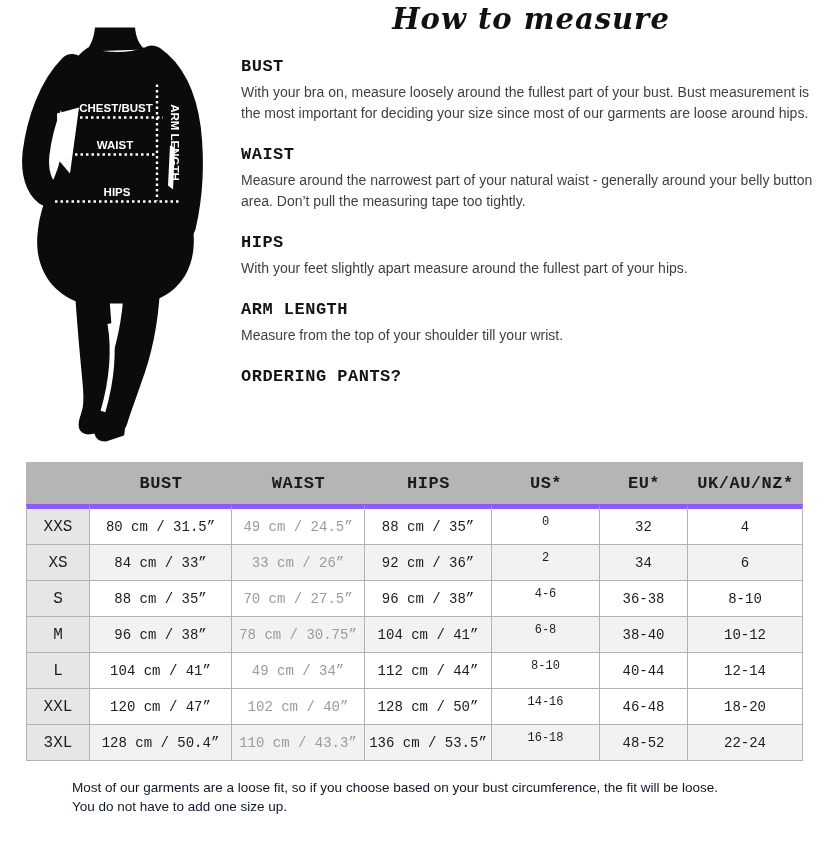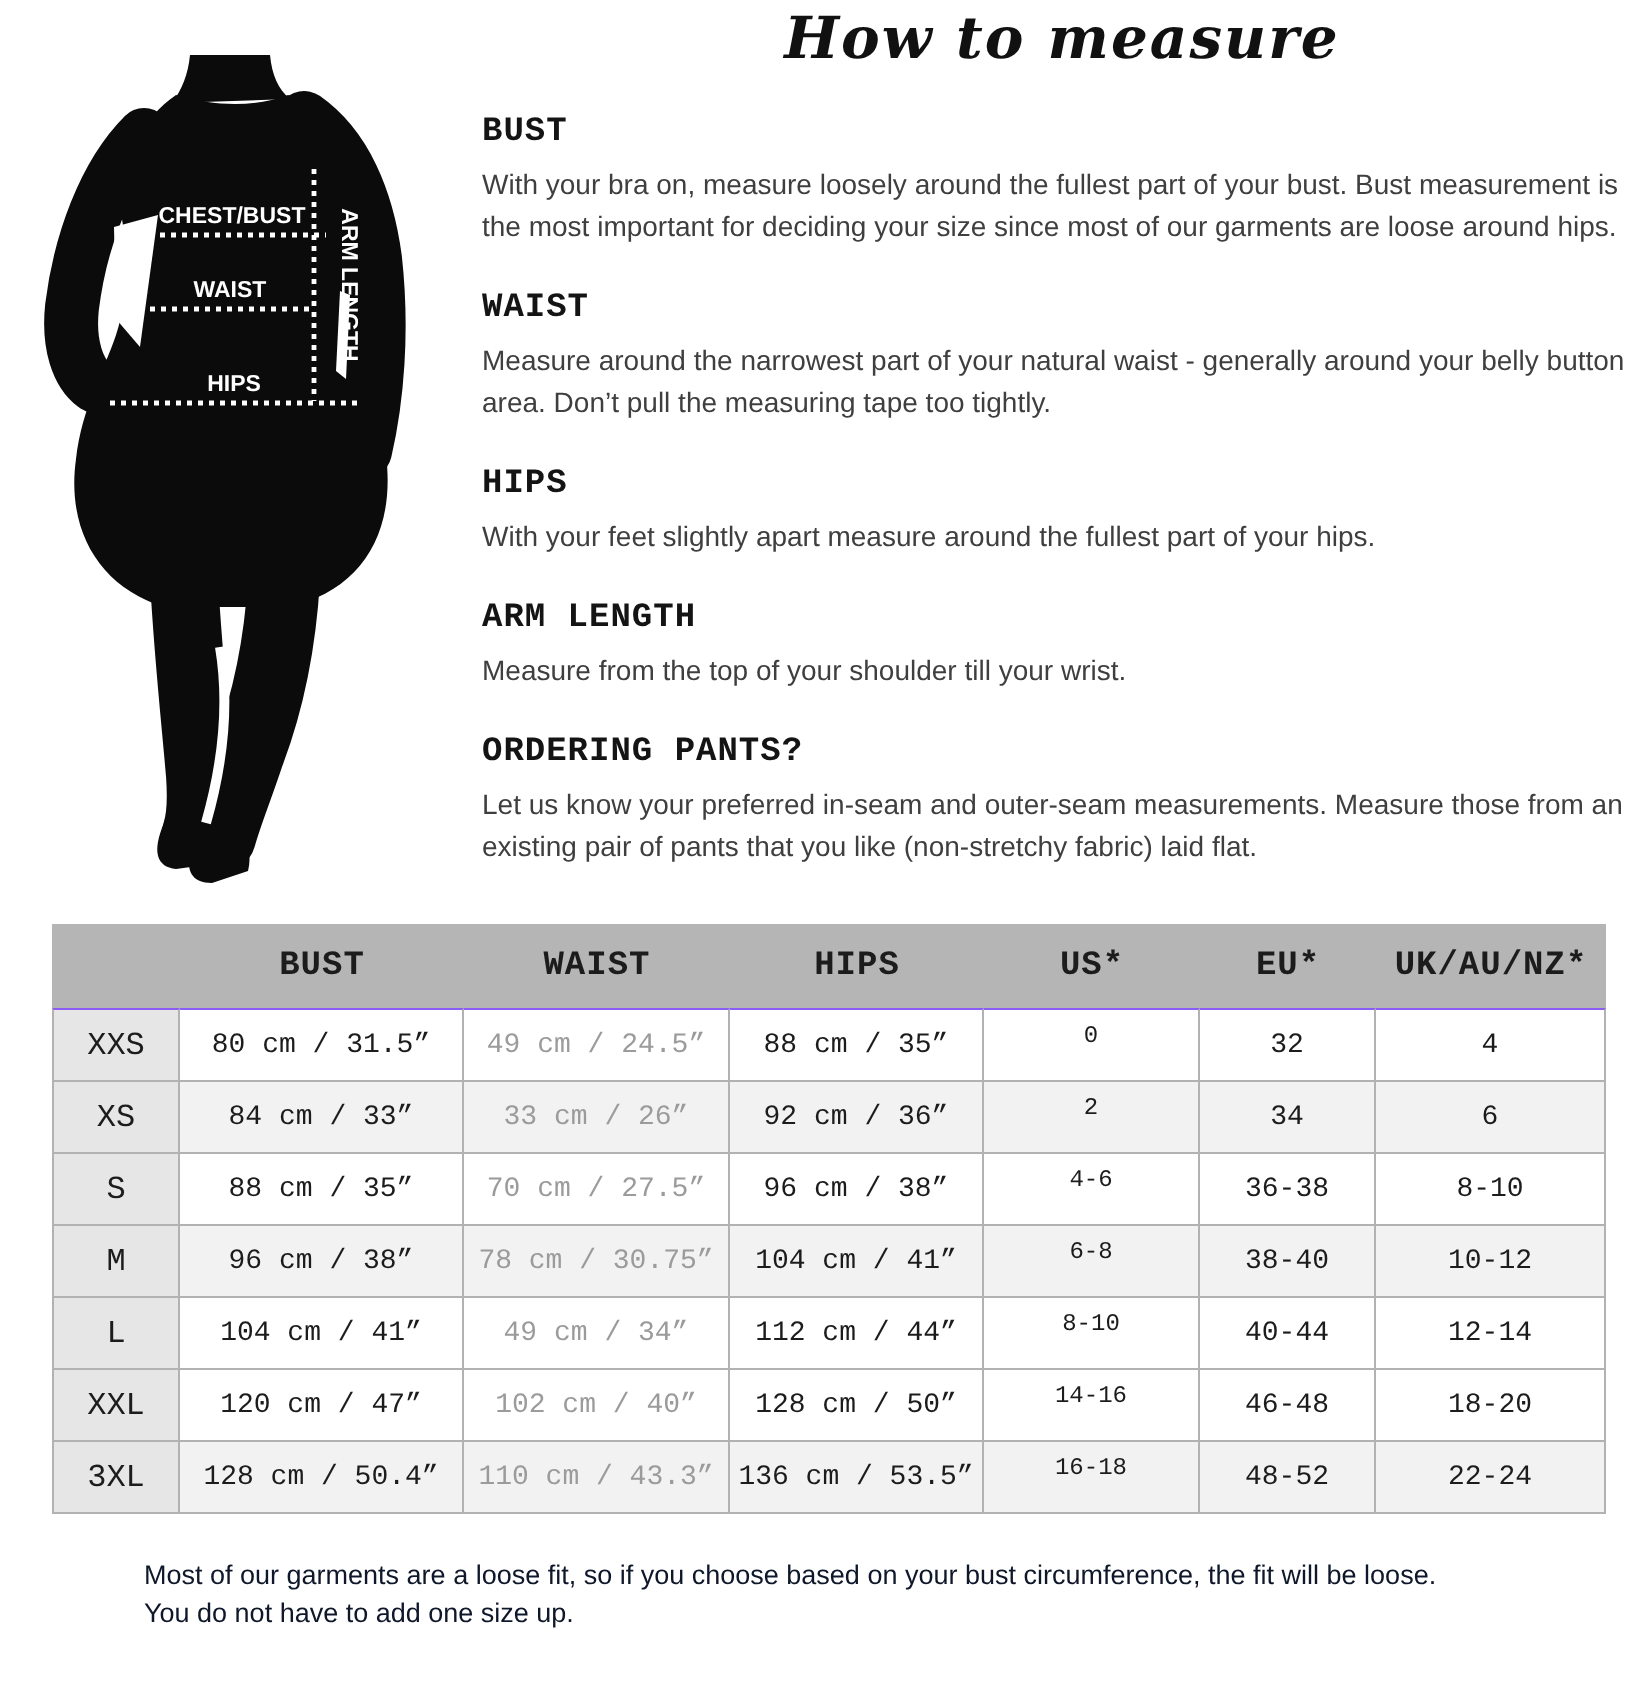--- a/index.html
+++ b/index.html
@@ -22,21 +22,21 @@
                    border-spacing:0;table-layout:fixed;
                    font-family:"Liberation Mono","DejaVu Sans Mono",monospace;}
   .size-chart col.c-size{width:64px;}  .size-chart col.c-bust{width:142px;}
   .size-chart col.c-waist{width:133px;}.size-chart col.c-hips{width:127px;}
   .size-chart col.c-us{width:108px;}   .size-chart col.c-eu{width:88px;}
   .size-chart col.c-uk{width:115px;}
   .size-chart th{background:#b5b5b5;height:40px;font-size:17px;font-weight:700;color:#1c1c1c;
                  text-align:center;border:0;letter-spacing:.5px;}
   .size-chart td{height:33px;text-align:center;vertical-align:middle;font-size:14px;color:#1c1c1c;
                  background:#ffffff;border-right:1px solid #b2b2b2;border-bottom:1px solid #b2b2b2;}
-  .size-chart tbody tr:first-child td{border-top:1px solid #8b5cf6;}
+  .size-chart tbody tr:first-child td{border-top:5px solid #8b5cf6;}
   .size-chart td:first-child{border-left:1px solid #b2b2b2;}
   .size-chart td.col-size{background:#e6e6e6;font-size:16px;}
   .size-chart tr.alt td{background:#f2f2f2;}
   .size-chart tr.alt td.col-size{background:#e6e6e6;}
   .size-chart td.col-waist{color:#9b9b9b;}
   .size-chart td.col-us{font-size:12px;vertical-align:top;padding-top:6px;height:27px;}
 
   
   .notes{position:absolute;left:72px;top:778px;width:742px;}
   .notes p{margin:0;font-size:13.5px;line-height:19px;color:#0f172a;}
@@ -100,21 +100,20 @@
     <div class="section">
       <h2>HIPS</h2>
       <p>With your feet slightly apart measure around the fullest part of your hips.</p>
     </div>
     <div class="section">
       <h2>ARM LENGTH</h2>
       <p>Measure from the top of your shoulder till your wrist.</p>
     </div>
     <div class="section">
       <h2>ORDERING PANTS?</h2>
-      <p>Let us know your preferred in-seam and outer-seam measurements. Measure those from an existing pair of pants that you like (non-stretchy fabric) laid flat.</p>
     </div>
   </div>
 
   <table class="size-chart">
     <colgroup>
       <col class="c-size">
         <col class="c-bust">
         <col class="c-waist">
         <col class="c-hips">
       <col class="c-us">

